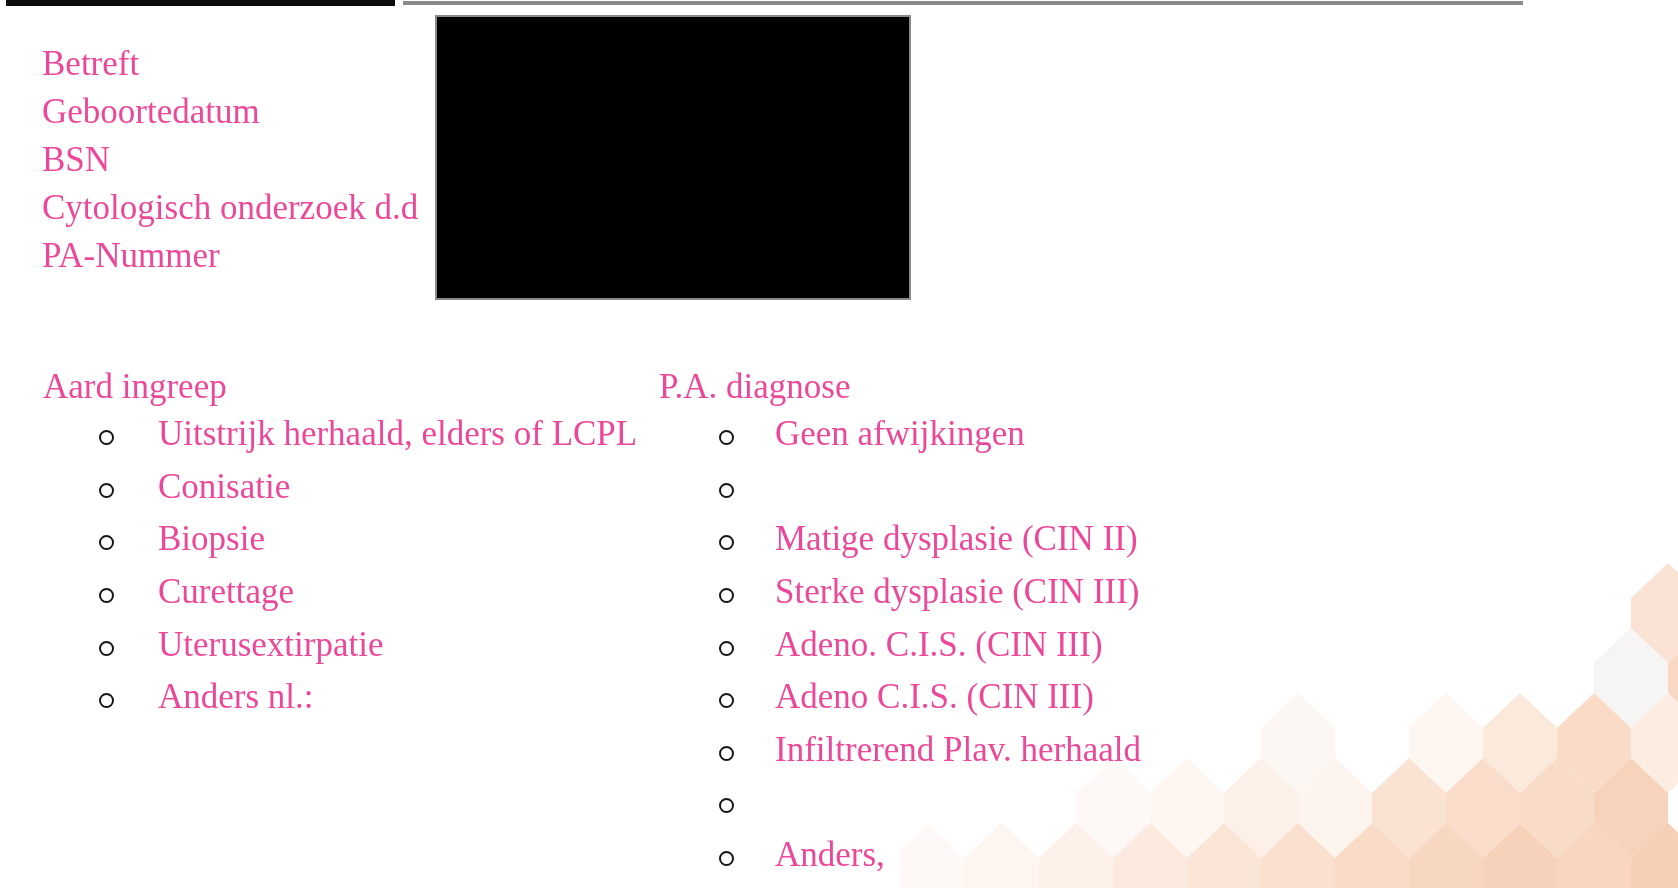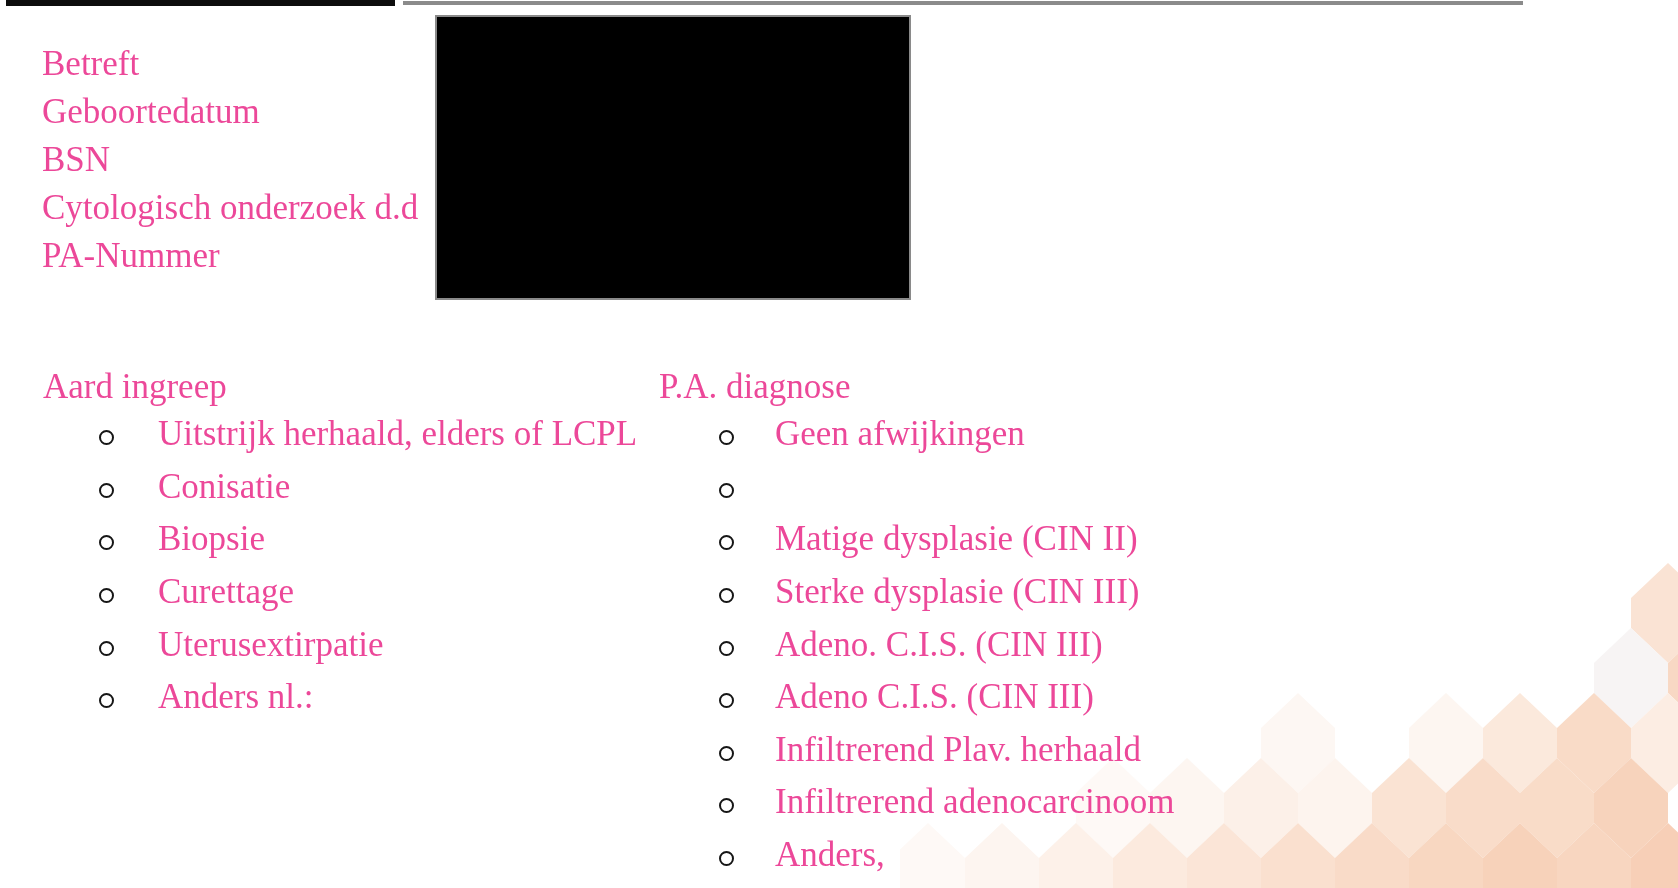--- a/index.html
+++ b/index.html
@@ -154,17 +154,17 @@
   <div class="col-header right">P.A. diagnose</div>
 
   <ul id="diagnosis-list" class="option-list right">
       <li><span class="bullet"></span><span>Geen afwijkingen</span></li>
       <li><span class="bullet"></span></li>
       <li><span class="bullet"></span><span>Matige dysplasie (CIN II)</span></li>
       <li><span class="bullet"></span><span>Sterke dysplasie (CIN III)</span></li>
       <li><span class="bullet"></span><span>Adeno. C.I.S. (CIN III)</span></li>
       <li><span class="bullet"></span><span>Adeno C.I.S. (CIN III)</span></li>
       <li><span class="bullet"></span><span>Infiltrerend Plav. herhaald</span></li>
-      <li><span class="bullet"></span><span>Infiltrerend adenocarcinoom</span></li>
+      <li><span class="bullet"></span></li>
       <li><span class="bullet"></span><span>Anders,</span></li>
     </ul>
 
 </div>
 
 </body></html>

